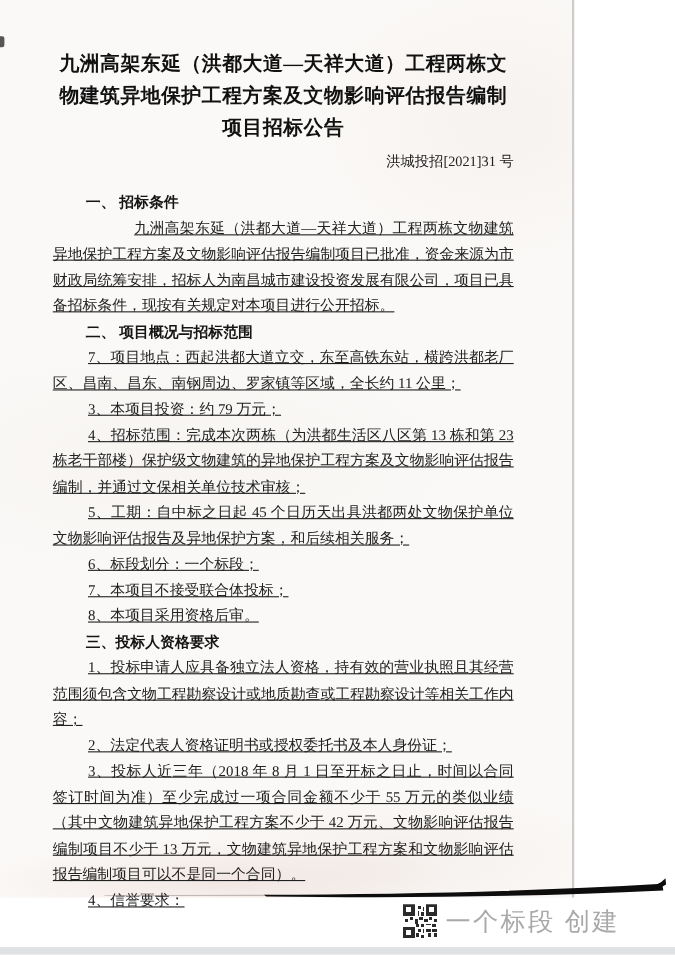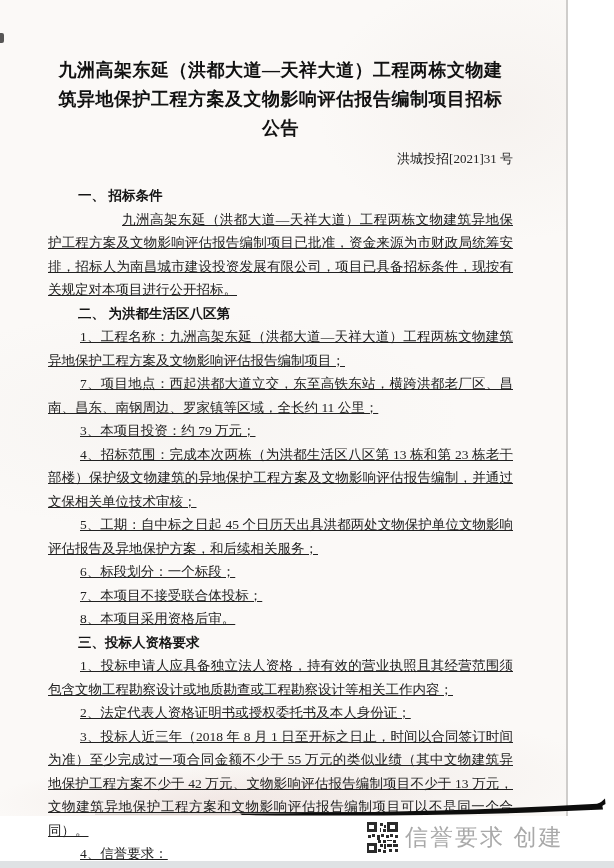--- a/index.html
+++ b/index.html
@@ -1,28 +1,28 @@
 <!DOCTYPE html>
 <html><head>
 <meta charset="utf-8">
 <style>
   * { margin: 0; padding: 0; box-sizing: border-box; }
   html, body { width: 614px; height: 868px; background: #ffffff; overflow: hidden; }
   body { font-family: "Liberation Serif", serif; position: relative; }
 
   .paper {
-    position: absolute; left: 0; top: 0; width: 568px; height: 816px;
+    position: absolute; left: 0; top: 0; width: 522px; height: 816px;
     background:
       radial-gradient(ellipse 320px 55px at 38% 802px, rgba(205,165,155,0.20), transparent 70%),
       radial-gradient(ellipse 260px 190px at 88% 110px, rgba(200,180,168,0.10), transparent 70%),
       radial-gradient(ellipse 420px 160px at 30% 420px, rgba(195,185,178,0.07), transparent 70%),
       radial-gradient(ellipse 300px 90px at 70% 780px, rgba(200,175,165,0.12), transparent 70%),
       #fbf9f7;
     border-right: 2px solid #cfcdcb;
-    padding: 56px 53px 0 48px;
+    padding: 44px 53px 0 48px;
     color: #1f1f1f;
   }
 
   .speck { position: absolute; left: 0; top: 33px; width: 4px; height: 10px;
     background: #3a3a3a; border-radius: 0 2px 2px 0; opacity: .85; }
 
   .title {
     font-size: 18px; font-weight: 700; line-height: 29px;
     text-align: center; max-width: 458px; margin: 0 auto; color: #111;
     letter-spacing: 0.5px;
@@ -52,22 +52,21 @@
 <div class="paper">
   <div class="speck"></div>
 
   <h1 class="title">九洲高架东延（洪都大道—天祥大道）工程两栋文物建筑异地保护工程方案及文物影响评估报告编制项目招标公告</h1>
   <div class="doc-number">洪城投招[2021]31 号</div>
 
   <div class="body-text">
     <div class="heading">一、 招标条件</div>
     <p class="para">九洲高架东延（洪都大道—天祥大道）工程两栋文物建筑异地保护工程方案及文物影响评估报告编制项目已批准，资金来源为市财政局统筹安排，招标人为南昌城市建设投资发展有限公司，项目已具备招标条件，现按有关规定对本项目进行公开招标。</p>
 
-    <div class="heading">二、 为洪都生活区八区第</div>
-    <p class="item">1、工程名称：九洲高架东延（洪都大道—天祥大道）工程两栋文物建筑异地保护工程方案及文物影响评估报告编制项目；</p>
+    <div class="heading">二、 项目概况与招标范围</div>
     <p class="item">7、项目地点：西起洪都大道立交，东至高铁东站，横跨洪都老厂区、昌南、昌东、南钢周边、罗家镇等区域，全长约 11 公里；</p>
     <p class="item">3、本项目投资：约 79 万元；</p>
     <p class="item">4、招标范围：完成本次两栋（为洪都生活区八区第 13 栋和第 23 栋老干部楼）保护级文物建筑的异地保护工程方案及文物影响评估报告编制，并通过文保相关单位技术审核；</p>
     <p class="item">5、工期：自中标之日起 45 个日历天出具洪都两处文物保护单位文物影响评估报告及异地保护方案，和后续相关服务；</p>
     <p class="item">6、标段划分：一个标段；</p>
     <p class="item">7、本项目不接受联合体投标；</p>
     <p class="item">8、本项目采用资格后审。</p>
 
     <div class="heading">三、投标人资格要求</div>
     <p class="item">1、投标申请人应具备独立法人资格，持有效的营业执照且其经营范围须包含文物工程勘察设计或地质勘查或工程勘察设计等相关工作内容；</p>
@@ -112,16 +111,16 @@
         <rect x="12" y="15" width="1" height="3"></rect>
         <rect x="14" y="15" width="3" height="2"></rect>
         <rect x="18" y="15" width="3" height="2"></rect>
       <rect x="8" y="18" width="2" height="2"></rect>
         <rect x="11" y="19" width="2" height="2"></rect>
         <rect x="15" y="18" width="2" height="2"></rect>
         <rect x="19" y="18" width="2" height="2"></rect>
       <rect x="2" y="4" width="3" height="1" fill="#fff"></rect>
     </g>
   </svg>
-  <span class="watermark">信誉要求 创建</span>
+  <span class="watermark">一个标段 创建</span>
 </div>
 
 <div class="bottom-strip"></div>
 
 </body></html>

